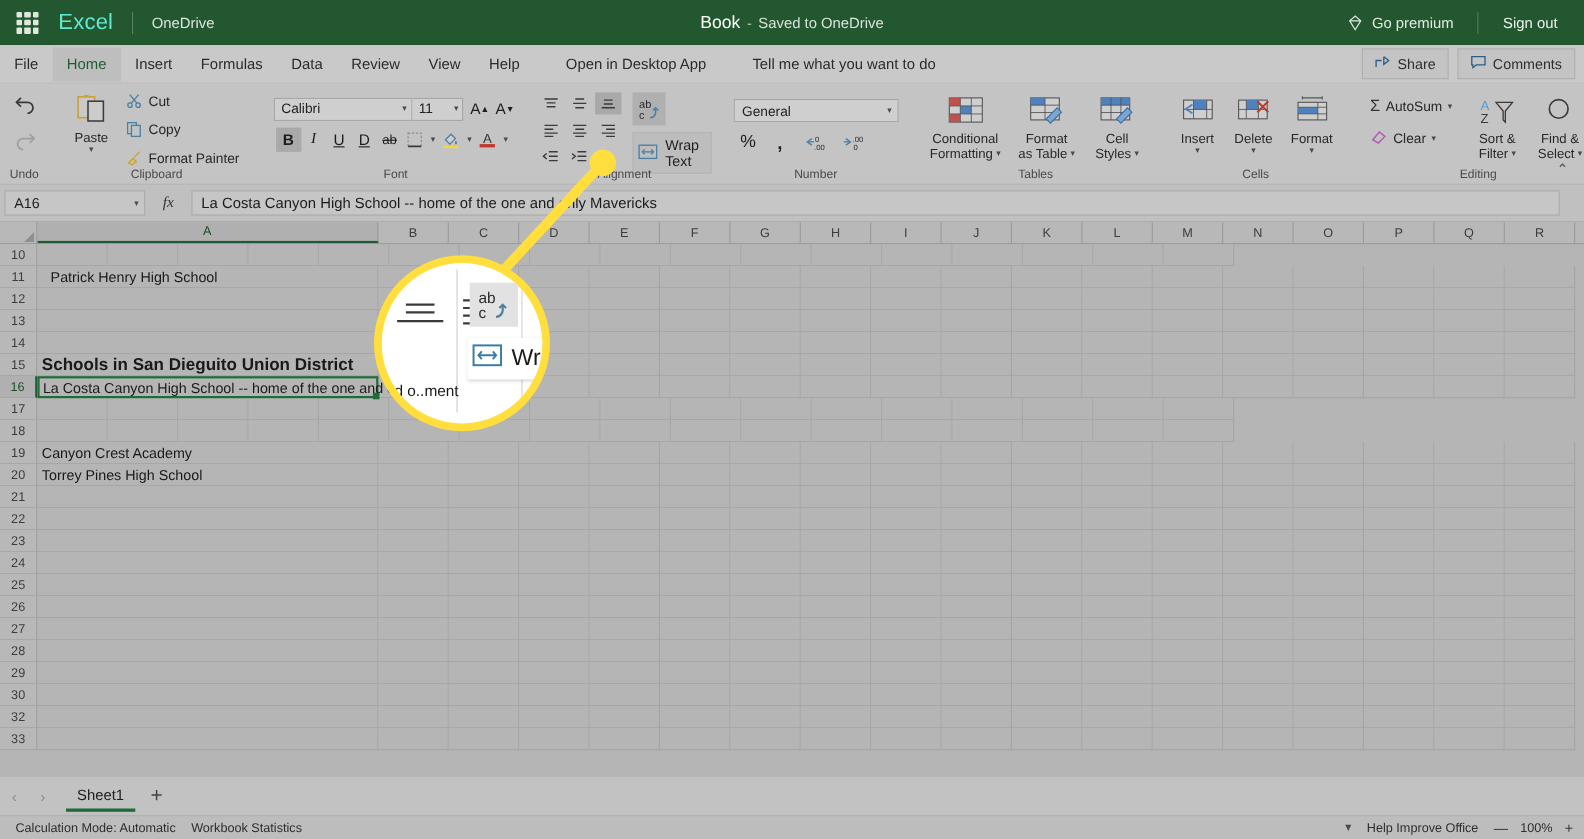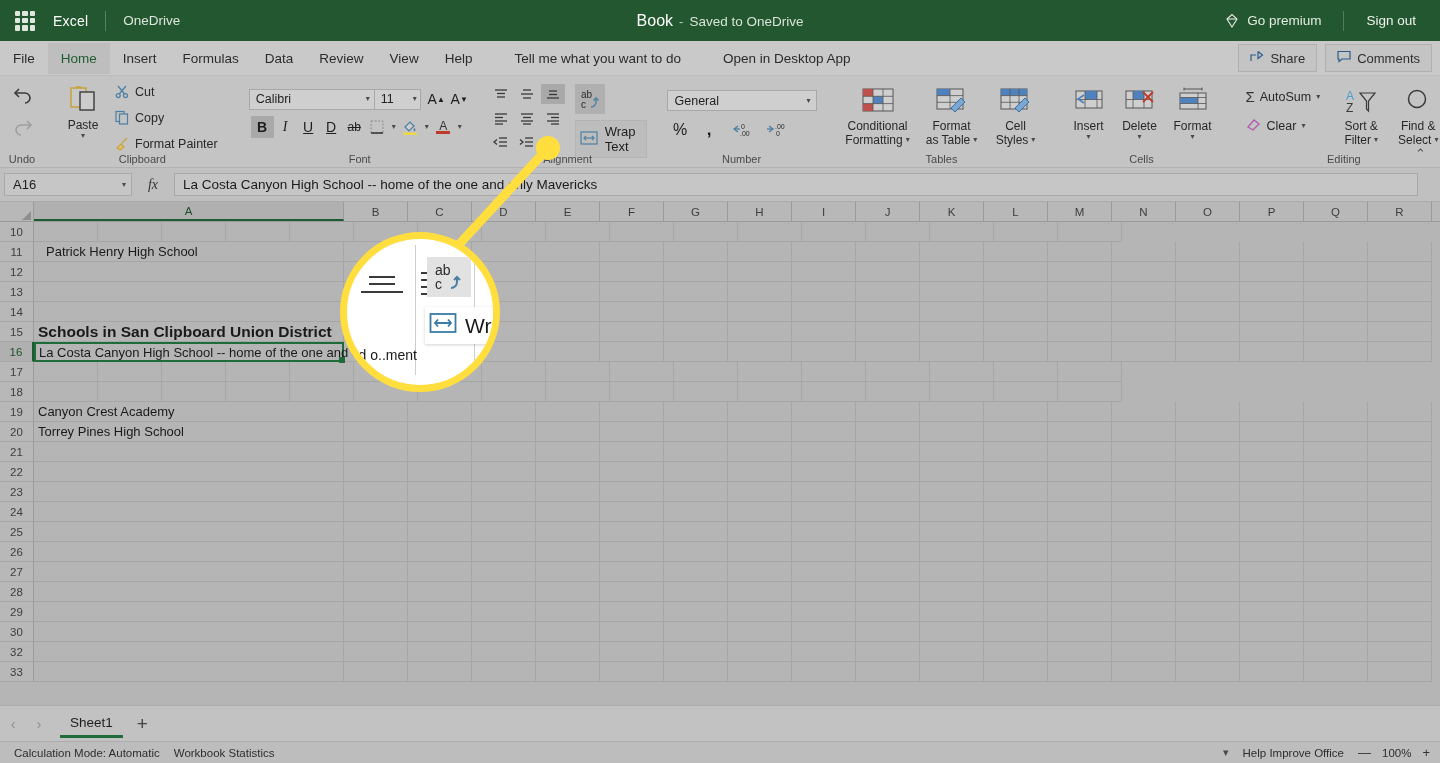--- a/index.html
+++ b/index.html
@@ -16,21 +16,21 @@
     position: absolute; left: 0; top: 0; width: 1440px; height: 41px;
     background: #23572f; color: #e9efe9;
     display: flex; align-items: center;
   }
   .waffle {
     width: 20px; height: 20px; margin-left: 15px; margin-right: 18px;
     display: grid; grid-template-columns: repeat(3,1fr); grid-template-rows: repeat(3,1fr);
     gap: 2px; cursor: pointer;
   }
   .waffle i { background: #dfe7df; border-radius: 1px; display:block; }
-  .app-name { font-size: 14px; letter-spacing: .2px; color: #ffffff; }
+  .app-name { font-size: 20px; letter-spacing: .2px; color: #5eead4; }
   .tb-sep { width: 1px; height: 20px; background: #5a8063; margin: 0 17px; }
   .onedrive { font-size: 13.5px; color: #dde6de; }
   .tb-center {
     position: absolute; left: 0; right: 0; text-align: center;
     font-size: 14.5px; pointer-events: none;
   }
   .tb-center .doc { color: #ffffff; font-size: 16px; }
   .tb-center .dash { color: #bdcdbe; margin: 0 6px; font-size: 13px; }
   .tb-center .saved { color: #d8e3d9; font-size: 13.5px; }
   .tb-right {
@@ -272,22 +272,22 @@
 
   <div class="menubar">
     <div class="menu-item">File</div>
     <div class="menu-item active">Home</div>
     <div class="menu-item">Insert</div>
     <div class="menu-item">Formulas</div>
     <div class="menu-item">Data</div>
     <div class="menu-item">Review</div>
     <div class="menu-item">View</div>
     <div class="menu-item">Help</div>
+    <div class="menu-item wide">Open in Desktop App</div>
     <div class="menu-item wide">Tell me what you want to do</div>
-    <div class="menu-item wide">Open in Desktop App</div>
 
     <div class="mb-right">
       <div class="chipbtn">
         <span>
           <svg width="14" height="13" viewBox="0 0 14 13" fill="none" stroke="#2c5c8a" stroke-width="1.2">
             <path d="M1 11 V5 H6"></path>
               <path d="M8 1.5 L12.5 5 L8 8.5 V1.5"></path>
           </svg>
         </span>
         <span>Share</span>
@@ -844,21 +844,21 @@
           <div class="cell" style="width: 64px; min-width: 64px;"></div>
           <div class="cell" style="width: 64px; min-width: 64px;"></div>
           <div class="cell" style="width: 64px; min-width: 64px;"></div>
           <div class="cell" style="width: 64px; min-width: 64px;"></div>
           <div class="cell" style="width: 64px; min-width: 64px;"></div>
           <div class="cell" style="width: 64px; min-width: 64px;"></div>
           <div class="cell" style="width: 64px; min-width: 64px;"></div>
         </div>
         <div class="row">
           <div class="rh">15</div>
-          <div class="cell big" style="width: 310px; min-width: 310px;">Schools in San Clipboard Union District</div>
+          <div class="cell big" style="width: 310px; min-width: 310px;">Schools in San Dieguito Union District</div>
           <div class="cell" style="width: 64px; min-width: 64px;"></div>
           <div class="cell" style="width: 64px; min-width: 64px;"></div>
           <div class="cell" style="width: 64px; min-width: 64px;"></div>
           <div class="cell" style="width: 64px; min-width: 64px;"></div>
           <div class="cell" style="width: 64px; min-width: 64px;"></div>
           <div class="cell" style="width: 64px; min-width: 64px;"></div>
           <div class="cell" style="width: 64px; min-width: 64px;"></div>
           <div class="cell" style="width: 64px; min-width: 64px;"></div>
           <div class="cell" style="width: 64px; min-width: 64px;"></div>
           <div class="cell" style="width: 64px; min-width: 64px;"></div>

